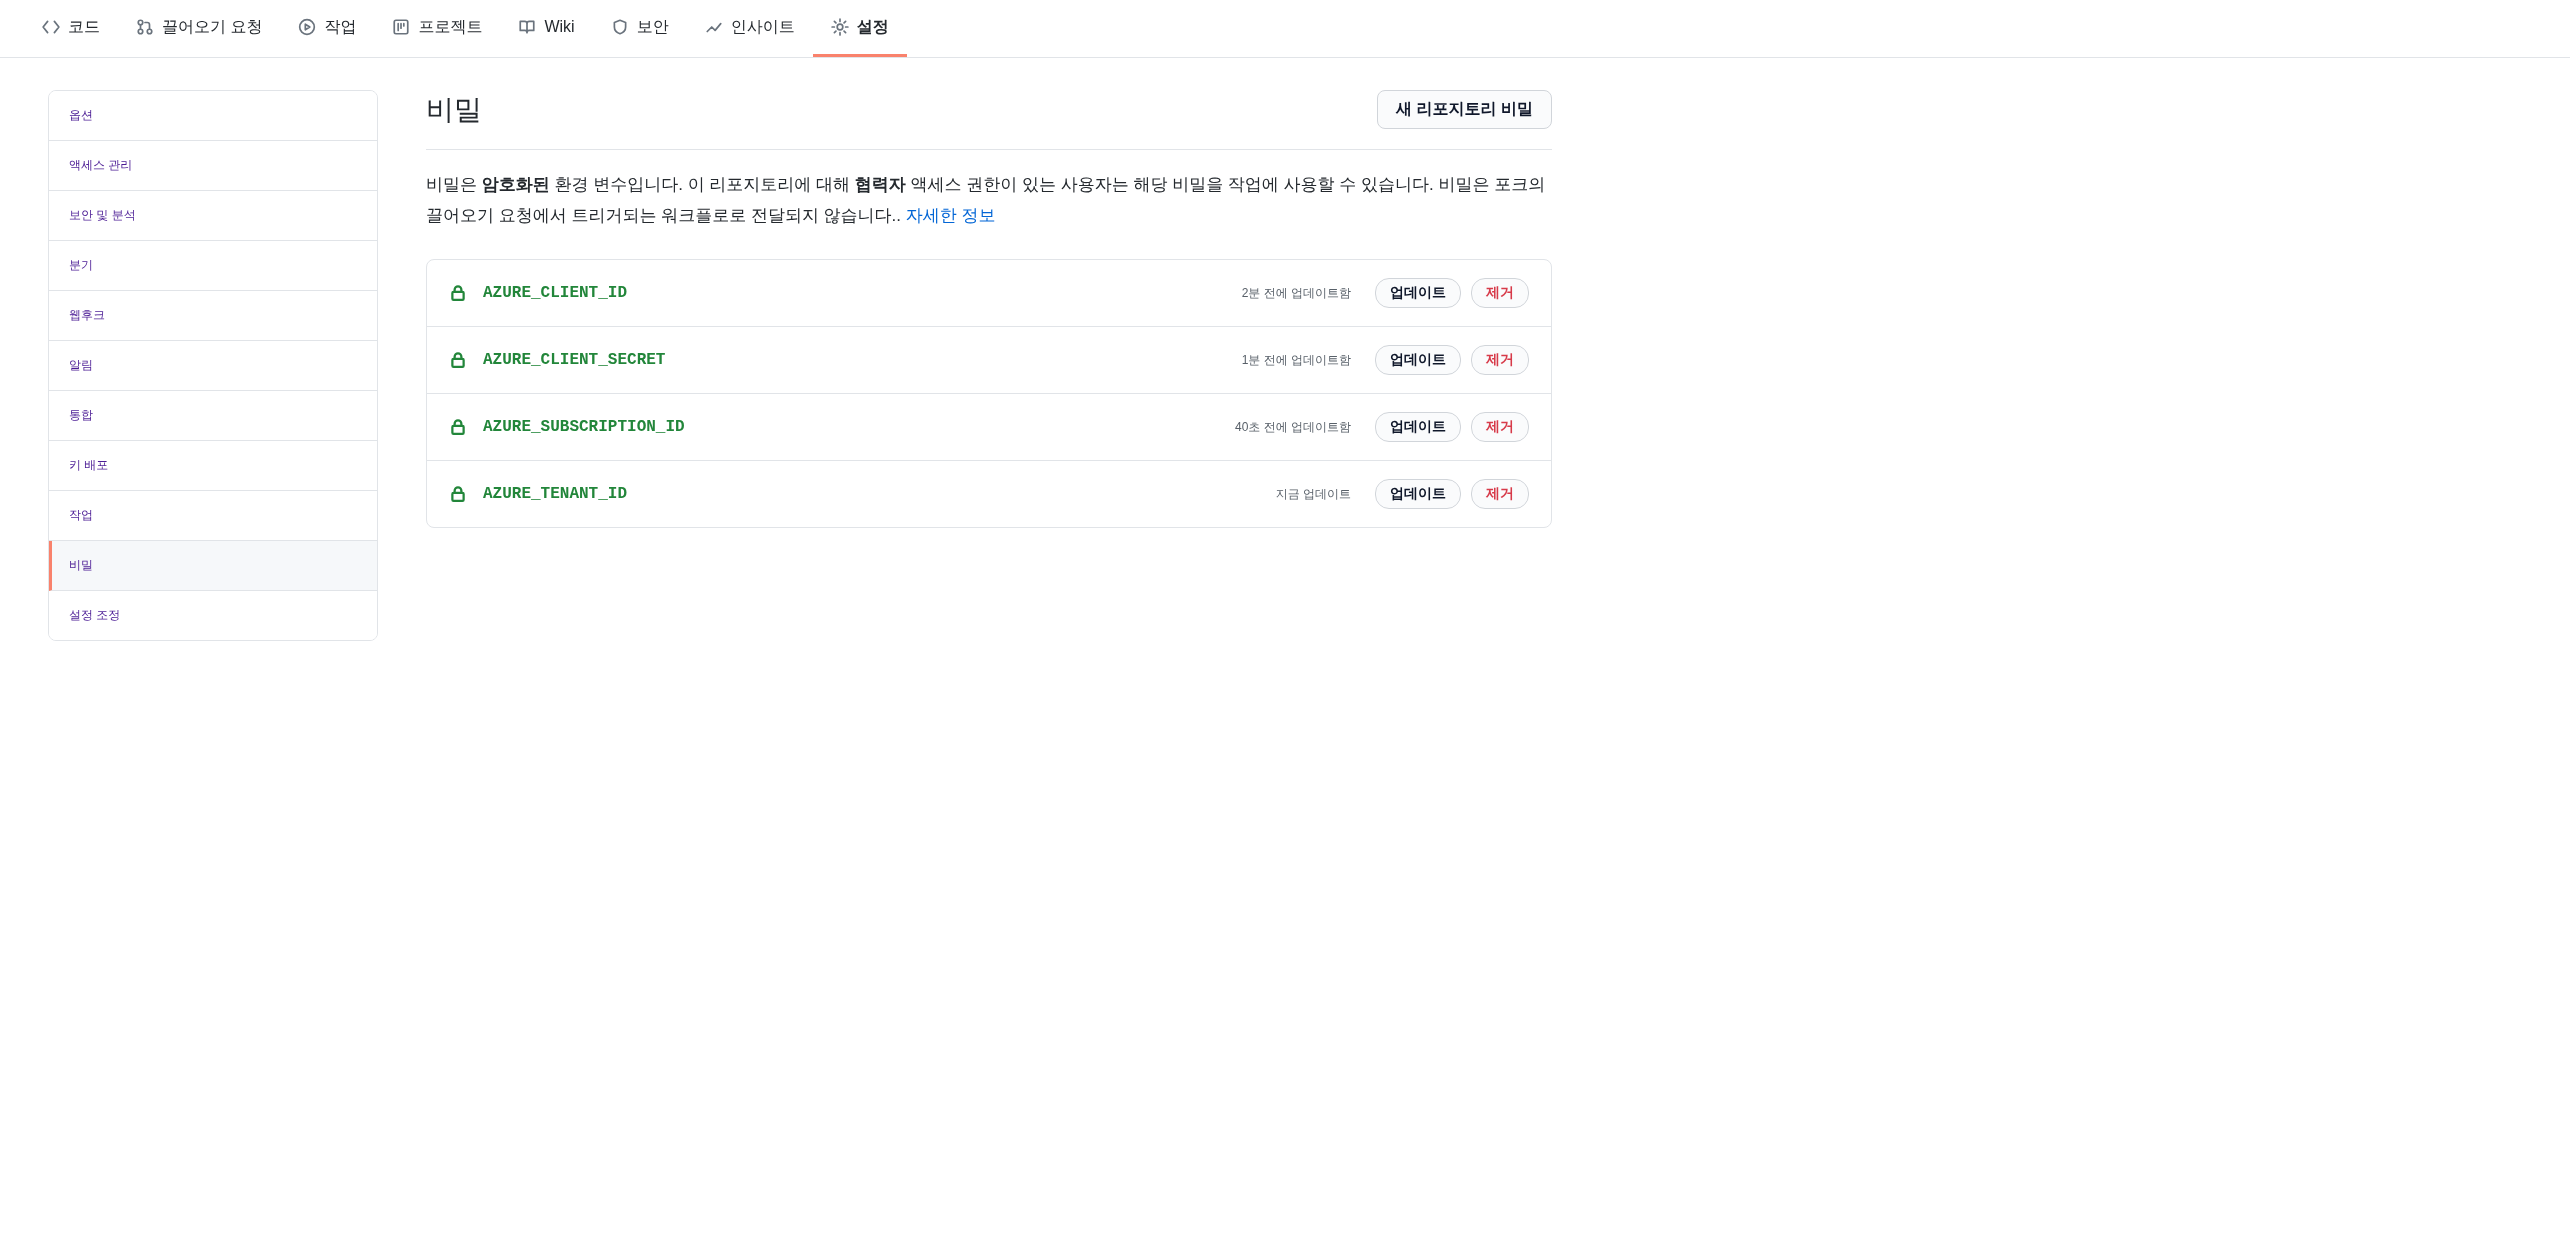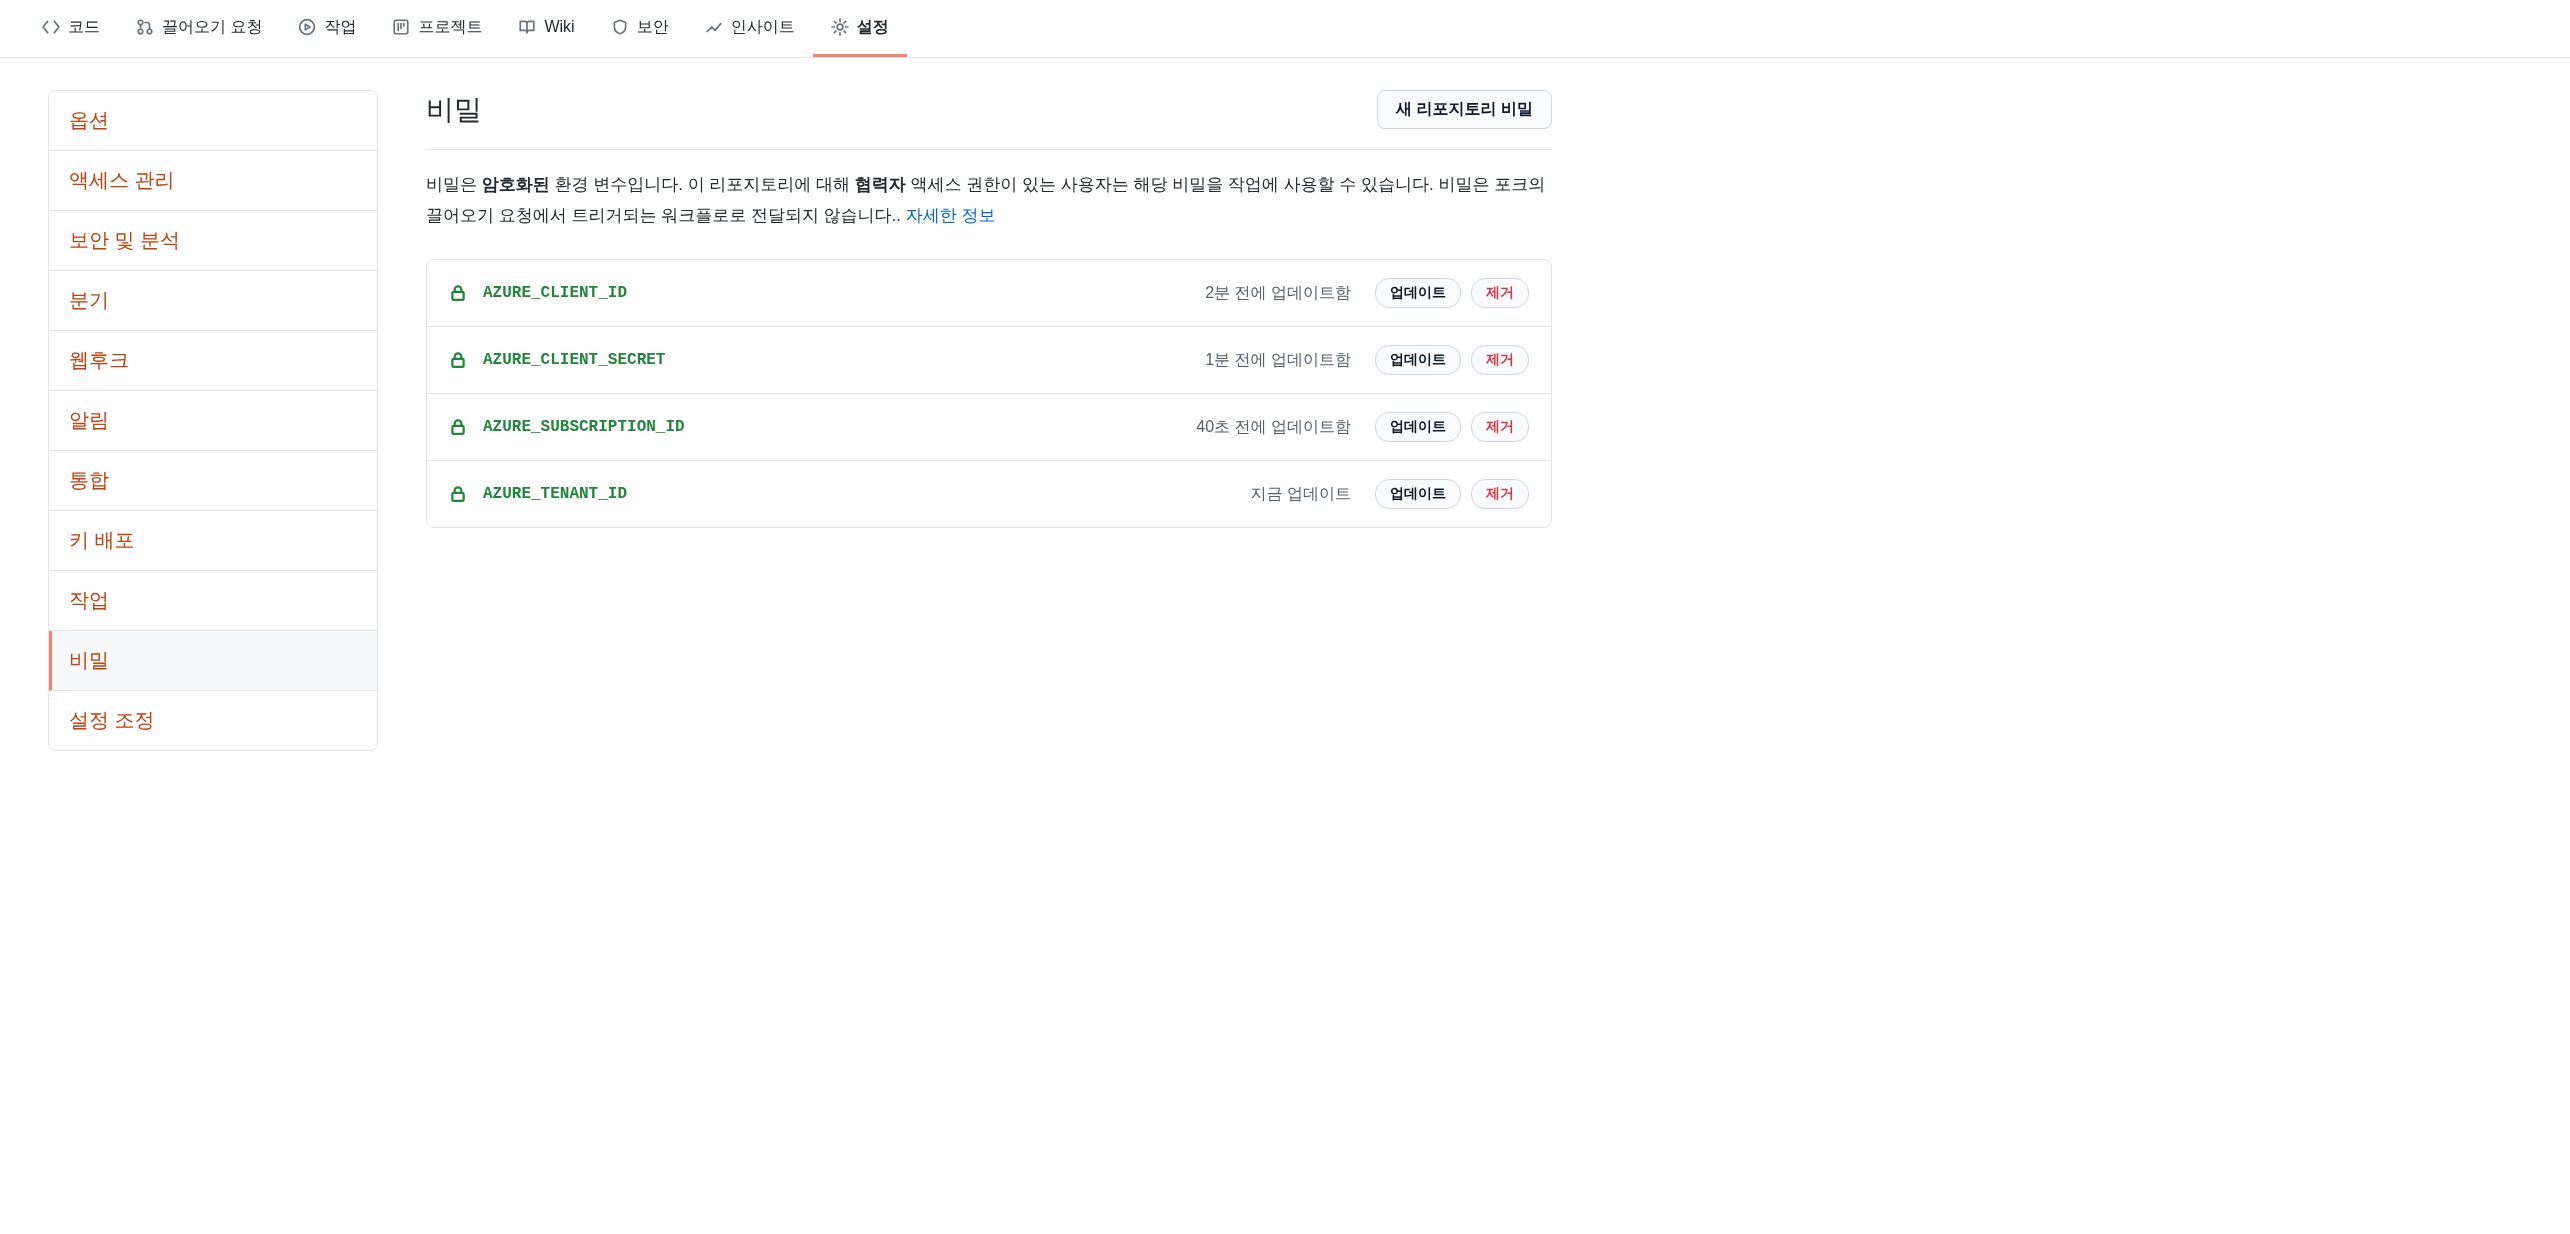--- a/index.html
+++ b/index.html
@@ -54,22 +54,22 @@
       width: 330px;
       flex-shrink: 0;
       border: 1px solid #e1e4e8;
       border-radius: 8px;
       overflow: hidden;
     }
     .sidebar-item {
       padding: 16px 20px;
       border-bottom: 1px solid #e1e4e8;
       cursor: pointer;
-      font-size: 20px;
-      color: #c2410c;
+      font-size: 12px;
+      color: #4c1d95;
       background: #ffffff;
     }
     .sidebar-item:last-child {
       border-bottom: none;
     }
     .sidebar-item.active {
       background: #f6f8fa;
       border-left: 3px solid #f9826c;
       padding-left: 17px;
     }
@@ -149,21 +149,21 @@
     }
     .secret-name {
       font-family: SFMono-Regular, Consolas, "Liberation Mono", Menlo, monospace;
       color: #22863a;
       font-size: 16px;
       font-weight: 600;
       flex: 1;
     }
     .secret-updated {
       color: #586069;
-      font-size: 16px;
+      font-size: 12px;
       margin-right: 8px;
     }
     .secret-actions {
       display: flex;
       gap: 10px;
     }
   </style>
 </head>
 <body>
 

